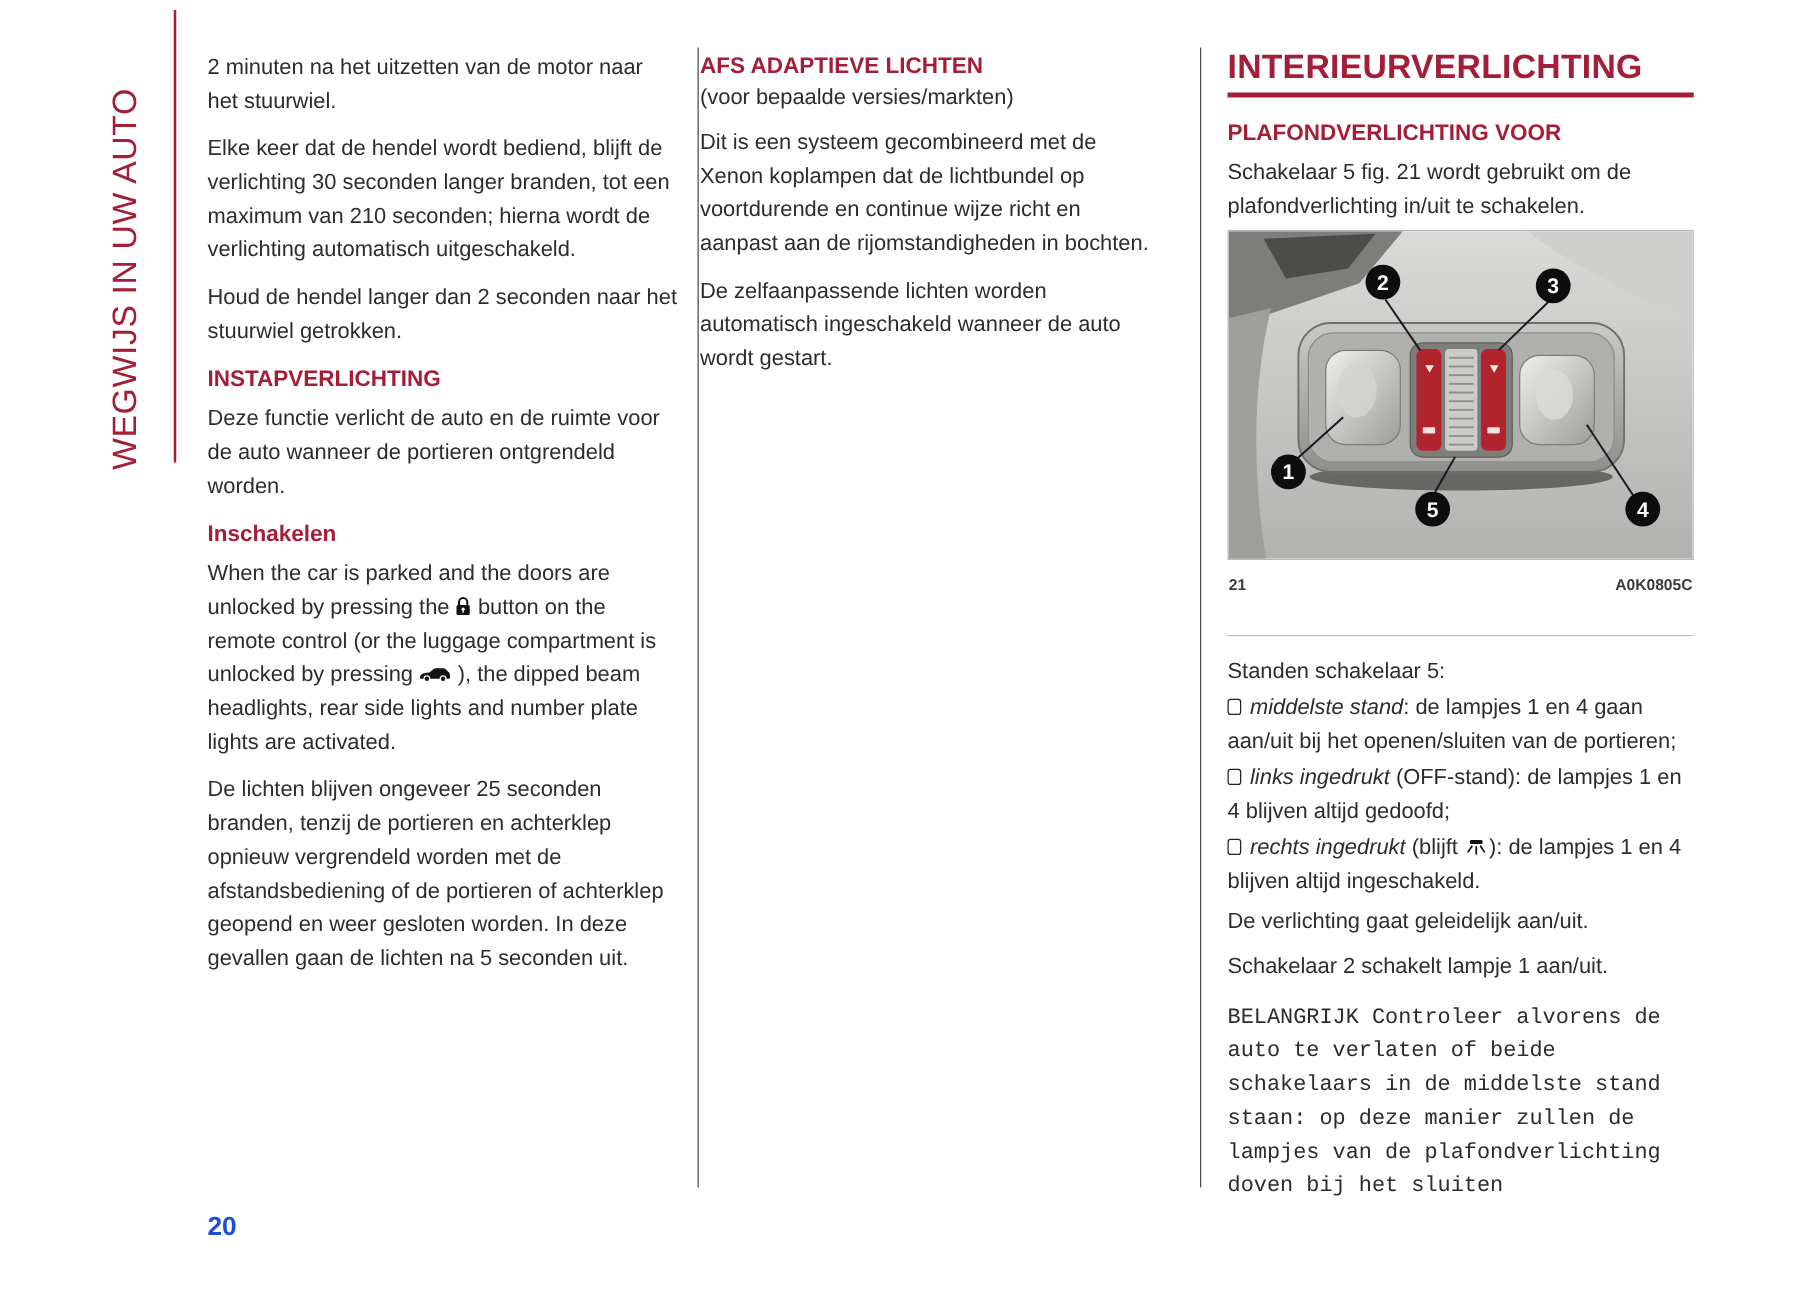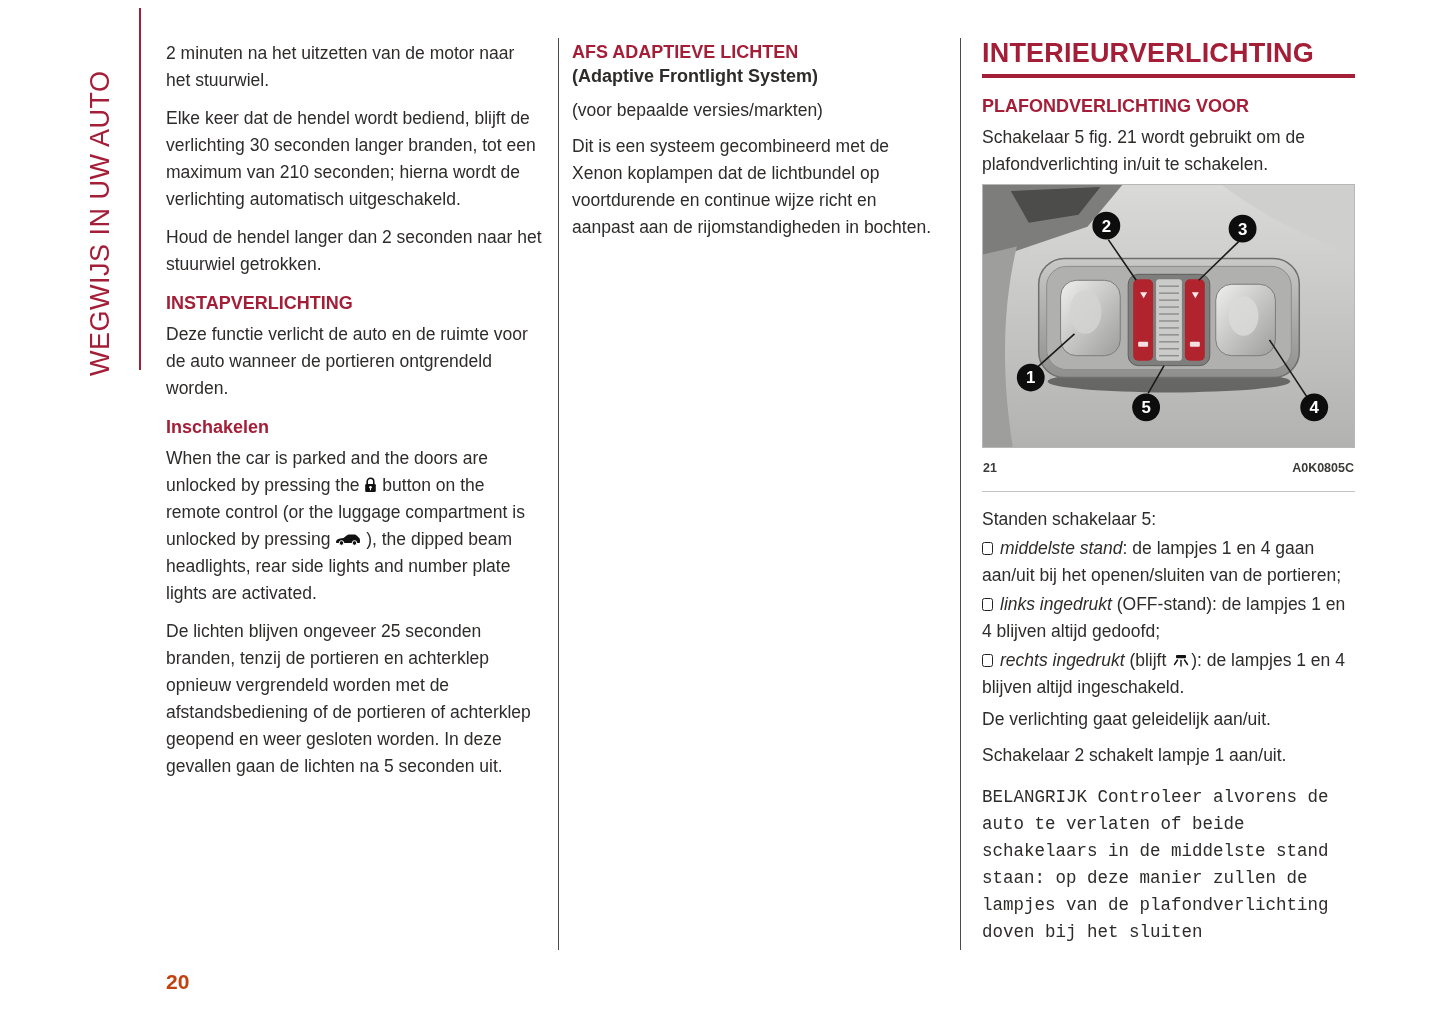--- a/index.html
+++ b/index.html
@@ -17,21 +17,21 @@
     position:absolute;left:84px;top:46px;height:330px;width:36px;
     writing-mode:vertical-rl;transform:rotate(180deg);
     font-size:27px;line-height:32px;color:var(--red);letter-spacing:.5px;white-space:nowrap;
   }
   .sidebar-rule{position:absolute;left:139px;top:8px;width:2px;height:362px;background:var(--red);}
   .vdivider{position:absolute;top:38px;height:912px;width:1px;background:#4c4c4a;}
   .d1{left:558px;} .d2{left:960px;}
 
   .col{position:absolute;top:40px;font-size:17.5px;line-height:27px;}
   .col1{left:166px;width:376px;}
-  .col2{left:572px;width:368px;}
+  .col2{left:560px;width:368px;}
   .col3{left:982px;width:373px;}
   .col p{margin:0 0 11px;}
 
   h3.sub{color:var(--red);font-size:18px;line-height:24px;margin:13px 0 6px;font-weight:bold;}
   h3.black{color:var(--ink);}
   .col2 h3{margin:0;}
   .col2 h3.second{margin-bottom:9px;}
 
   h2.main-head{color:var(--red);font-size:27px;line-height:27px;font-weight:bold;letter-spacing:.2px;margin:0;}
   .red-rule{height:4px;background:var(--red);margin:7px 0 16px;}
@@ -40,33 +40,33 @@
   .inline-icon{vertical-align:-2px;}
   .inline-icon.car{vertical-align:-1px;}
   .inline-icon.rooflight{vertical-align:-2px;}
 
   figure.fig{margin:2px 0 14px;}
   svg.figimg{display:block;width:373px;height:264px;border:1px solid #b7b7b5;}
   svg.figimg text{font-family:"Liberation Sans",sans-serif;font-weight:bold;fill:#ffffff;font-size:17px;}
   .figcap{
     display:flex;justify-content:space-between;align-items:center;
     font-size:12.5px;font-weight:bold;color:#3a3a38;
-    padding:7px 1px 9px;border-bottom:1px solid #c4c4c2;
+    padding:7px 1px 26px;border-bottom:1px solid #c4c4c2;
   }
 
   .bullet{margin:0 0 2px !important;}
   .sq{
     display:inline-block;width:11px;height:13px;border:1.7px solid #232323;
     border-radius:2.5px;margin-right:7px;vertical-align:-1px;background:#fff;
   }
   .after-items{margin-top:5px !important;}
   .gap-small{margin-bottom:9px !important;}
   .belangrijk{margin-top:15px !important;font-family:Liberation Mono, monospace;}
 
-  .page-number{position:absolute;left:166px;top:970px;font-size:21px;font-weight:bold;color:#c2410c;}
+  .page-number{position:absolute;left:166px;top:970px;font-size:21px;font-weight:bold;color:#1d4ed8;}
 </style>
 </head>
 <body>
 
 <div class="page">
 
   <div class="sidebar-label">WEGWIJS IN UW AUTO</div>
   <div class="sidebar-rule"></div>
   <div class="vdivider d1"></div>
   <div class="vdivider d2"></div>
@@ -92,23 +92,23 @@
         <circle cx="6.5" cy="10" r="2.3" fill="#111" stroke="#fff" stroke-width="1"></circle>
         <circle cx="19.5" cy="10" r="2.3" fill="#111" stroke="#fff" stroke-width="1"></circle>
       </svg>
       <span>), the dipped beam headlights, rear side lights and number plate lights are activated.</span>
     </p>
     <p>De lichten blijven ongeveer 25 seconden branden, tenzij de portieren en achterklep opnieuw vergrendeld worden met de afstandsbediening of de portieren of achterklep geopend en weer gesloten worden. In deze gevallen gaan de lichten na 5 seconden uit.</p>
   </div>
 
   <div class="col col2">
     <h3 class="sub">AFS ADAPTIEVE LICHTEN</h3>
-    <h3 class="sub black second">(Adaptive Frontlight System)</h3>
     <p class="gap-small">(voor bepaalde versies/markten)</p>
     <p>Dit is een systeem gecombineerd met de Xenon koplampen dat de lichtbundel op voortdurende en continue wijze richt en aanpast aan de rijomstandigheden in bochten.</p>
+    <p>De zelfaanpassende lichten worden automatisch ingeschakeld wanneer de auto wordt gestart.</p>
   </div>
 
   <div class="col col3">
     <h2 class="main-head">INTERIEURVERLICHTING</h2>
     <div class="red-rule"></div>
     <h3 class="sub plafond">PLAFONDVERLICHTING VOOR</h3>
     <p style="margin-bottom:6px">Schakelaar 5 fig. 21 wordt gebruikt om de plafondverlichting in/uit te schakelen.</p>
 
     <figure class="fig">
       <svg class="figimg" viewBox="0 0 373 264" preserveAspectRatio="none">

